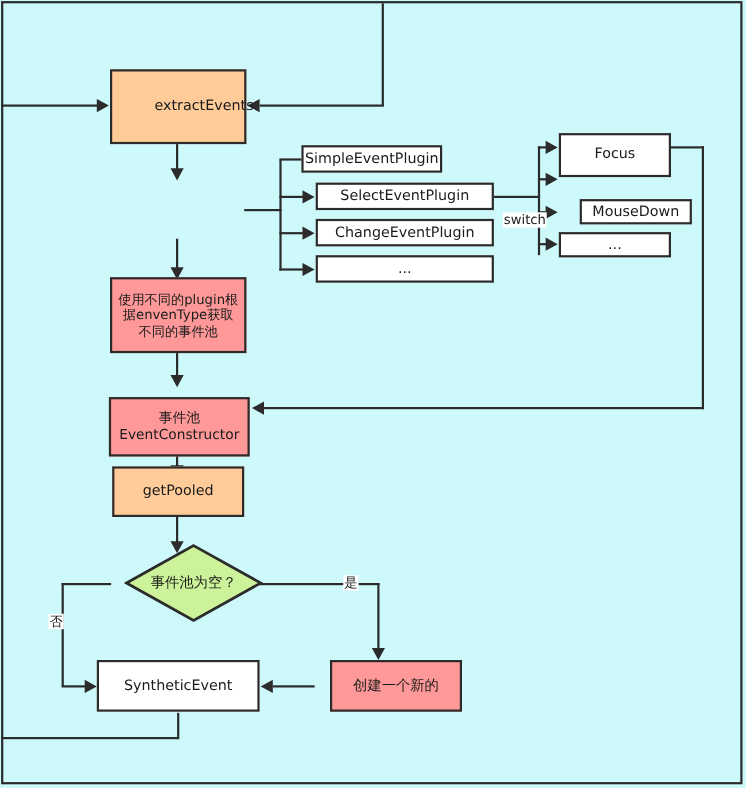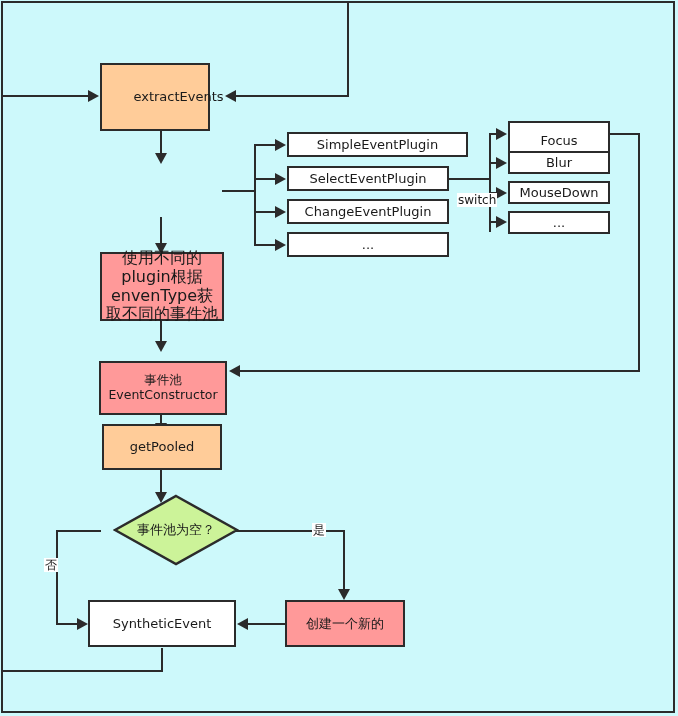--- a/index.html
+++ b/index.html
@@ -164,26 +164,26 @@
   <div class="arrow down" style="left:338px; top:589px;"></div>
 
   <div class="edge h" style="left:56px; top:530px; width:45px;"></div>
   <div class="edge v" style="left:56px; top:530px; height:94px;"></div>
   <div class="edge h" style="left:56px; top:623px; width:22px;"></div>
   <div class="arrow right" style="left:77px; top:618px;"></div>
 
   <div class="edge h" style="left:248px; top:623px; width:38px;"></div>
   <div class="arrow left" style="left:237px; top:618px;"></div>
 
-  <div class="node orange" style="left:100px; top:63px; width:110px; height:68px; font-size:13px;padding-left:47px;">
+  <div class="node orange" style="left:100px; top:63px; width:124px; height:68px; font-size:13px;padding-left:47px;">
     <span>extractEvents</span>
   </div>
 
 
-  <div class="node pink" style="left:100px; top:252px; width:124px; height:69px; font-size:16px;">
+  <div class="node pink" style="left:100px; top:252px; width:124px; height:69px; font-size:12px;">
     <span>使用不同的plugin根据envenType获取不同的事件池</span>
   </div>
 
   <div class="node pink" style="left:99px; top:345px; width:128px; height:54px; font-size:12.5px;margin-top:16px;">
     <span>事件池EventConstructor</span>
   </div>
 
   <div class="node orange" style="left:102px; top:424px; width:120px; height:46px; font-size:13px;">
     <span>getPooled</span>
   </div>
@@ -194,44 +194,41 @@
     </svg>
     <div class="diamond-label" style="font-size:13px;">
       <span>事件池为空？</span>
     </div>
   </div>
 
   <div class="node white" style="left:88px; top:600px; width:148px; height:47px; font-size:13px;">
     <span>SyntheticEvent</span>
   </div>
 
-  <div class="node pink" style="left:285px; top:600px; width:120px; height:47px; font-size:13px;">
+  <div class="node pink" style="left:300px; top:600px; width:120px; height:47px; font-size:13px;">
     <span>创建一个新的</span>
   </div>
 
-  <div class="node white" style="left:287px; top:132px; width:181px; height:25px; font-size:13px;">
+  <div class="node white" style="left:274px; top:132px; width:128px; height:25px; font-size:13px;">
     <span>SimpleEventPlugin</span>
   </div>
   <div class="node white" style="left:287px; top:166px; width:162px; height:25px; font-size:13px;">
     <span>SelectEventPlugin</span>
   </div>
   <div class="node white" style="left:287px; top:199px; width:162px; height:25px; font-size:13px;">
     <span>ChangeEventPlugin</span>
   </div>
   <div class="node white" style="left:287px; top:232px; width:162px; height:25px; font-size:13px;">
     <span>...</span>
   </div>
 
   <div class="node white" style="left:508px; top:121px; width:102px; height:40px; font-size:13px;">
     <span>Focus</span>
   </div>
-  <div class="node white" style="left:508px; top:151px; width:102px; height:23px; font-size:13px;">
-    <span>Blur</span>
-  </div>
-  <div class="node white" style="left:508px; top:181px; width:102px; height:23px; font-size:13px;">
+  <div class="node white" style="left:527px; top:181px; width:102px; height:23px; font-size:13px;">
     <span>MouseDown</span>
   </div>
   <div class="node white" style="left:508px; top:211px; width:102px; height:23px; font-size:13px;">
     <span>...</span>
   </div>
 
   <div class="edge-label" style="left:457px; top:193px;">
     <span>switch</span>
   </div>
   <div class="edge-label" style="left:312px; top:523px;">

